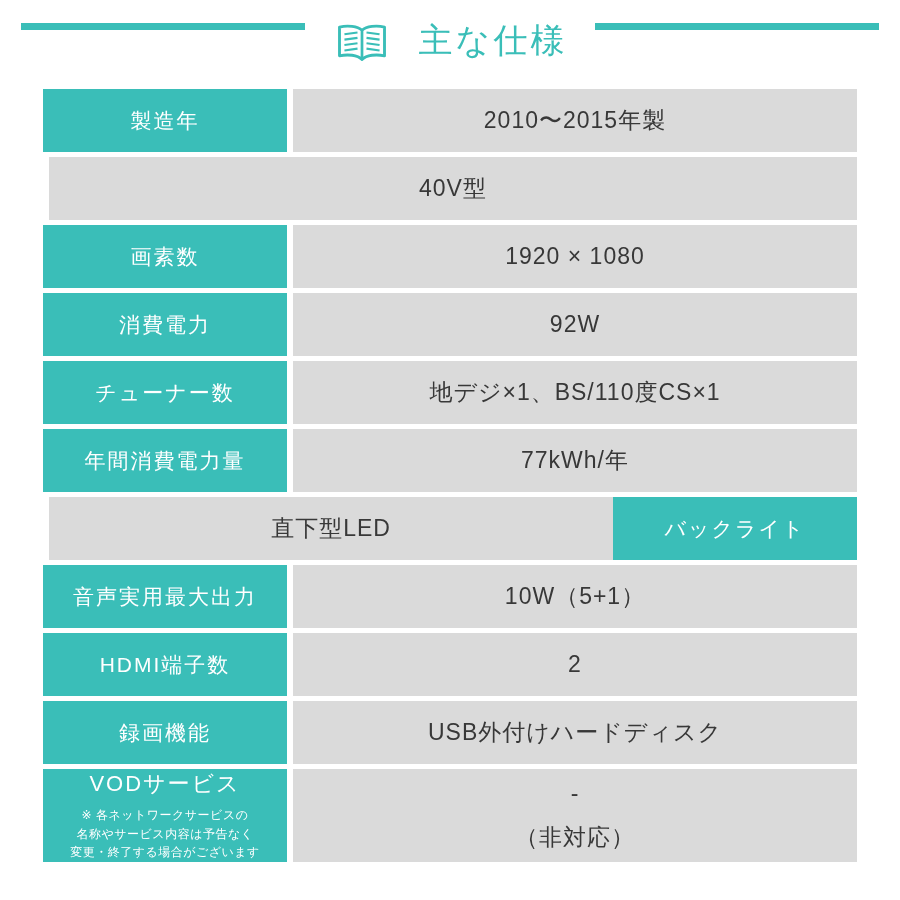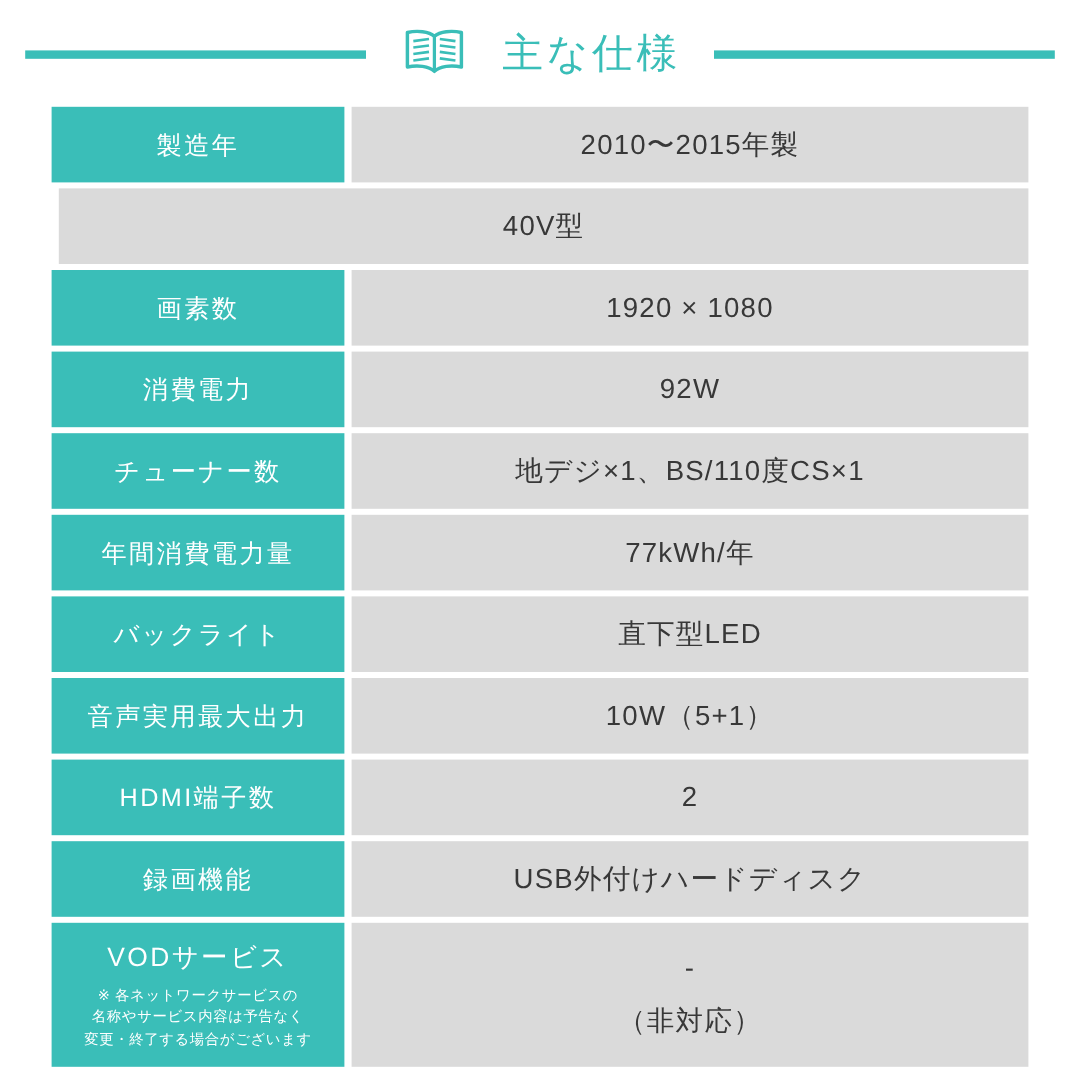--- a/index.html
+++ b/index.html
@@ -6,21 +6,21 @@
   html, body {
     margin: 0; padding: 0;
     width: 900px; height: 900px;
     background: var(--page_bg, #ffffff);
     font-family: "Liberation Sans", "DejaVu Sans", sans-serif;
     overflow: hidden;
   }
   
   .header {
     display: flex;
-    align-items: center;
+    align-items: flex-start;
     justify-content: center;
     padding-top: 23px;
     gap: 28px;
   }
   .header .rule {
     width: 284px;
     height: 7px;
     background: var(--accent, #3abeb8);
   }
   .book-icon { display: block; }
@@ -61,21 +61,21 @@
     letter-spacing: 2px;
   }
   .cell.value {
     flex: 1;
     margin-left: 6px;
     background: var(--cell_bg, #dadada);
     color: var(--value_text, #383838);
     font-size: 23px;
     letter-spacing: 1px;
   }
-  .row.tall .cell { height: 120px; }
+  .row.tall .cell { height: 93px; }
   .vod-label-text { font-size: 22px; letter-spacing: 2px; }
   .vod-note {
     margin-top: 7px;
     font-size: 12px;
     letter-spacing: 0.5px;
     line-height: 1.55;
     white-space: pre-line;
   }
   .cell.value.multiline {
     white-space: pre-line;
@@ -130,22 +130,22 @@
     <div class="cell label">チューナー数</div>
     <div class="cell value">地デジ×1、BS/110度CS×1</div>
   </div>
 
   <div class="row">
     <div class="cell label">年間消費電力量</div>
     <div class="cell value">77kWh/年</div>
   </div>
 
   <div class="row">
+    <div class="cell value">直下型LED</div>
     <div class="cell label">バックライト</div>
-    <div class="cell value">直下型LED</div>
   </div>
 
   <div class="row">
     <div class="cell label">音声実用最大出力</div>
     <div class="cell value">10W（5+1）</div>
   </div>
 
   <div class="row">
     <div class="cell label">HDMI端子数</div>
     <div class="cell value">2</div>

